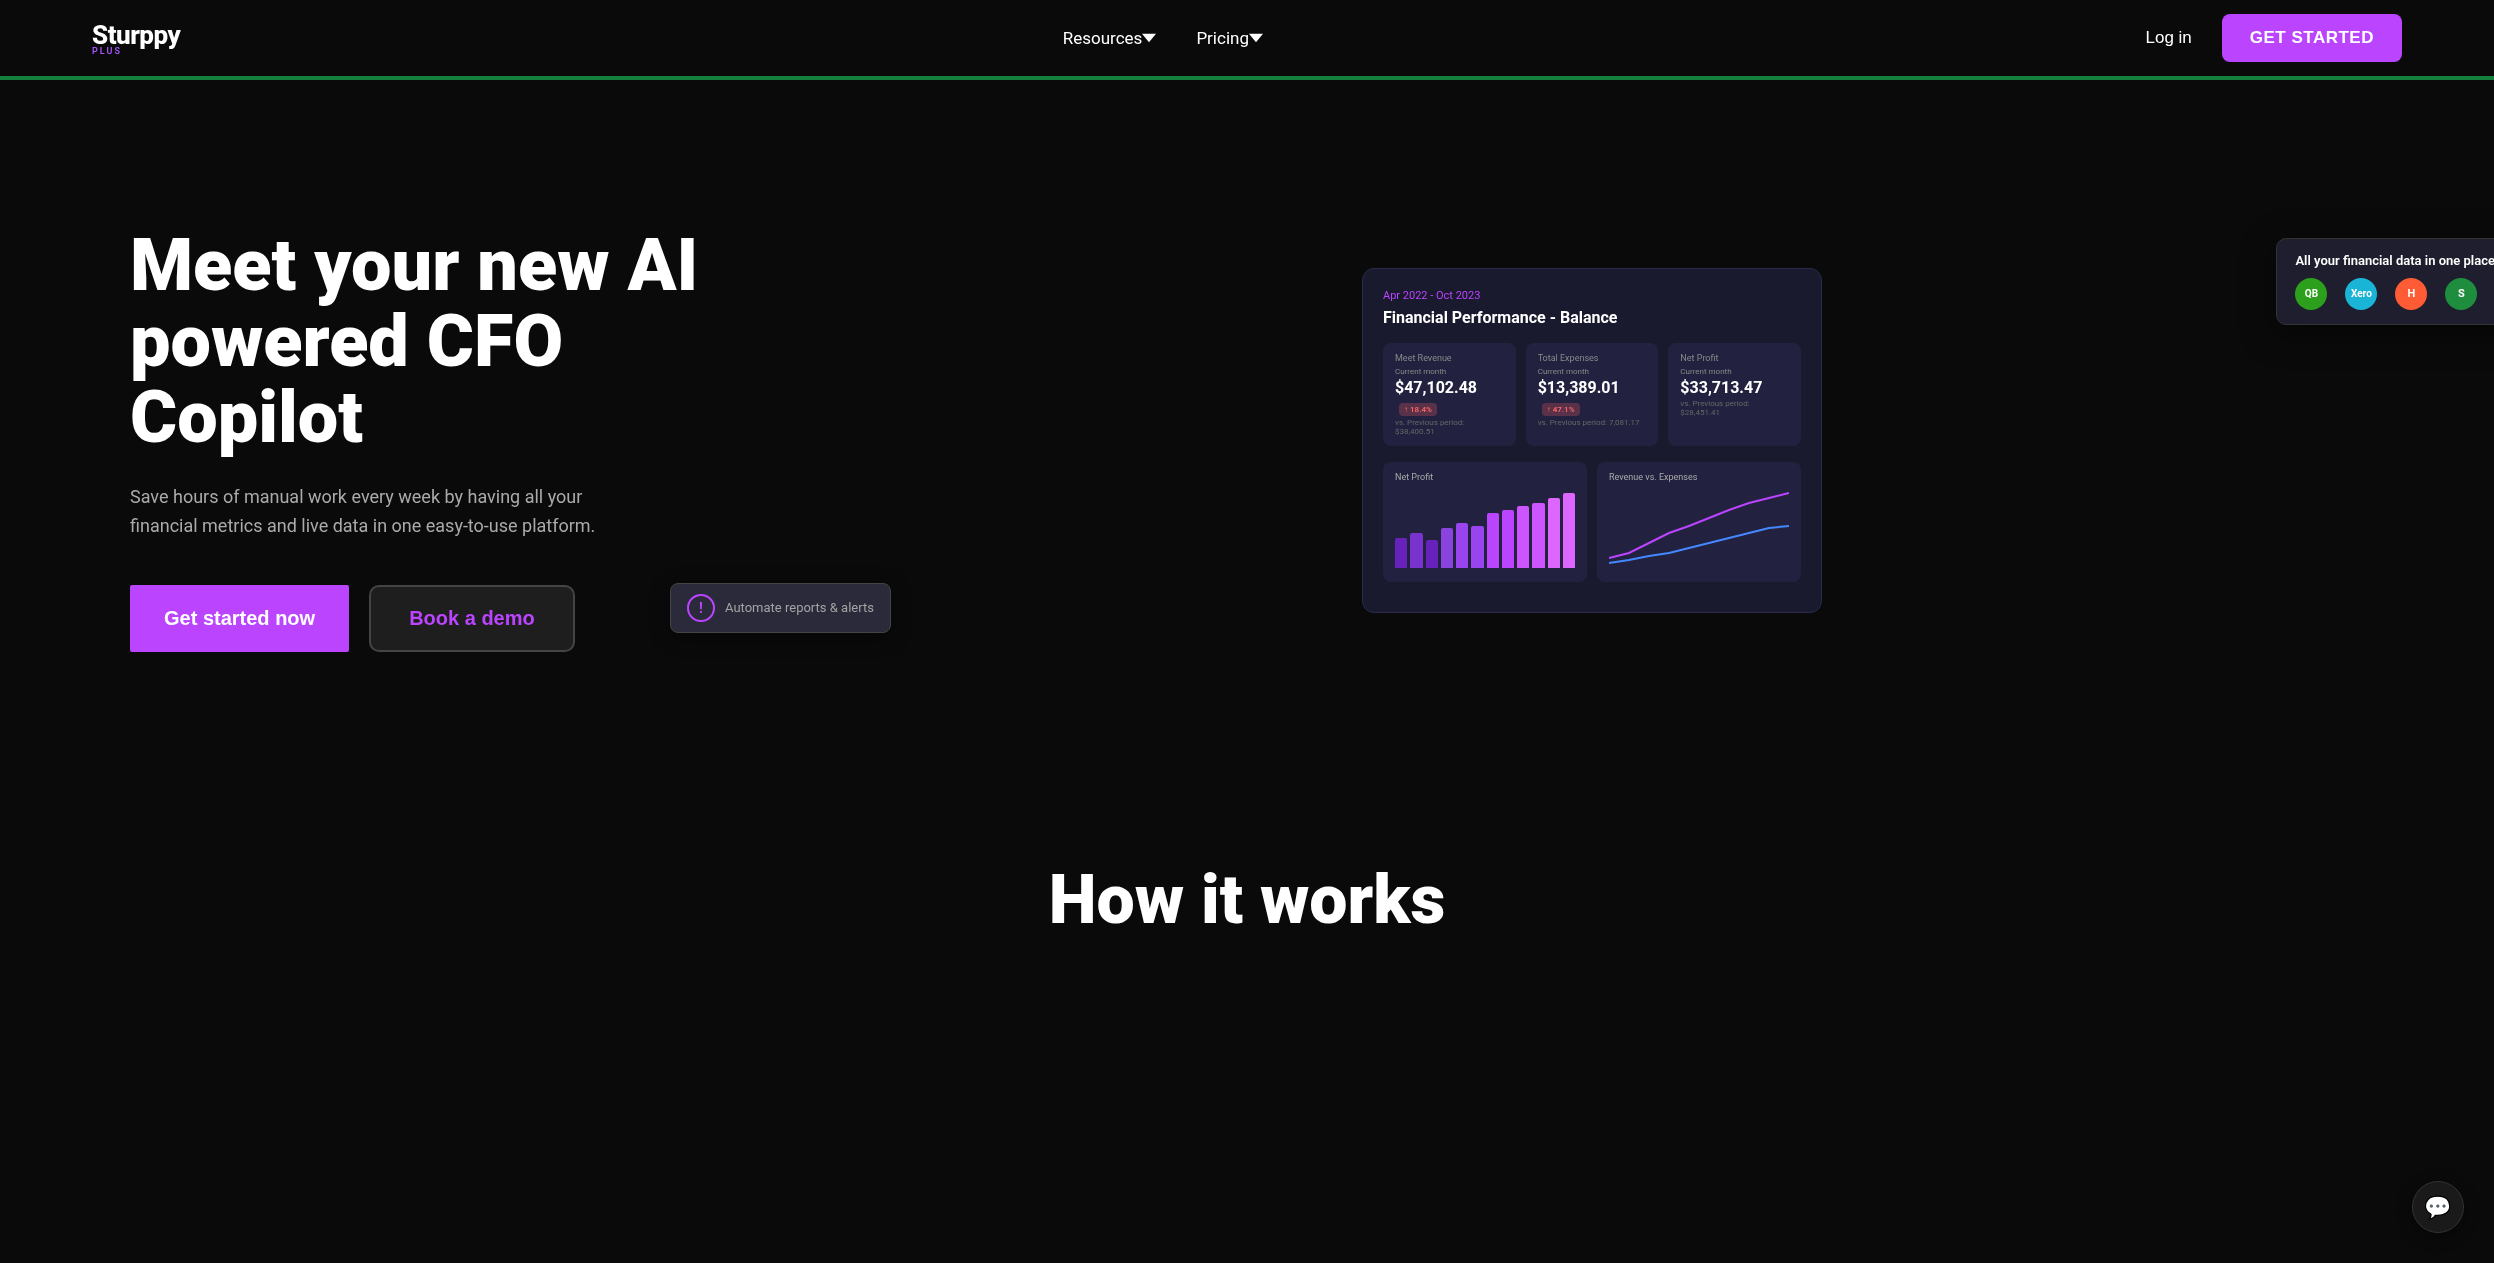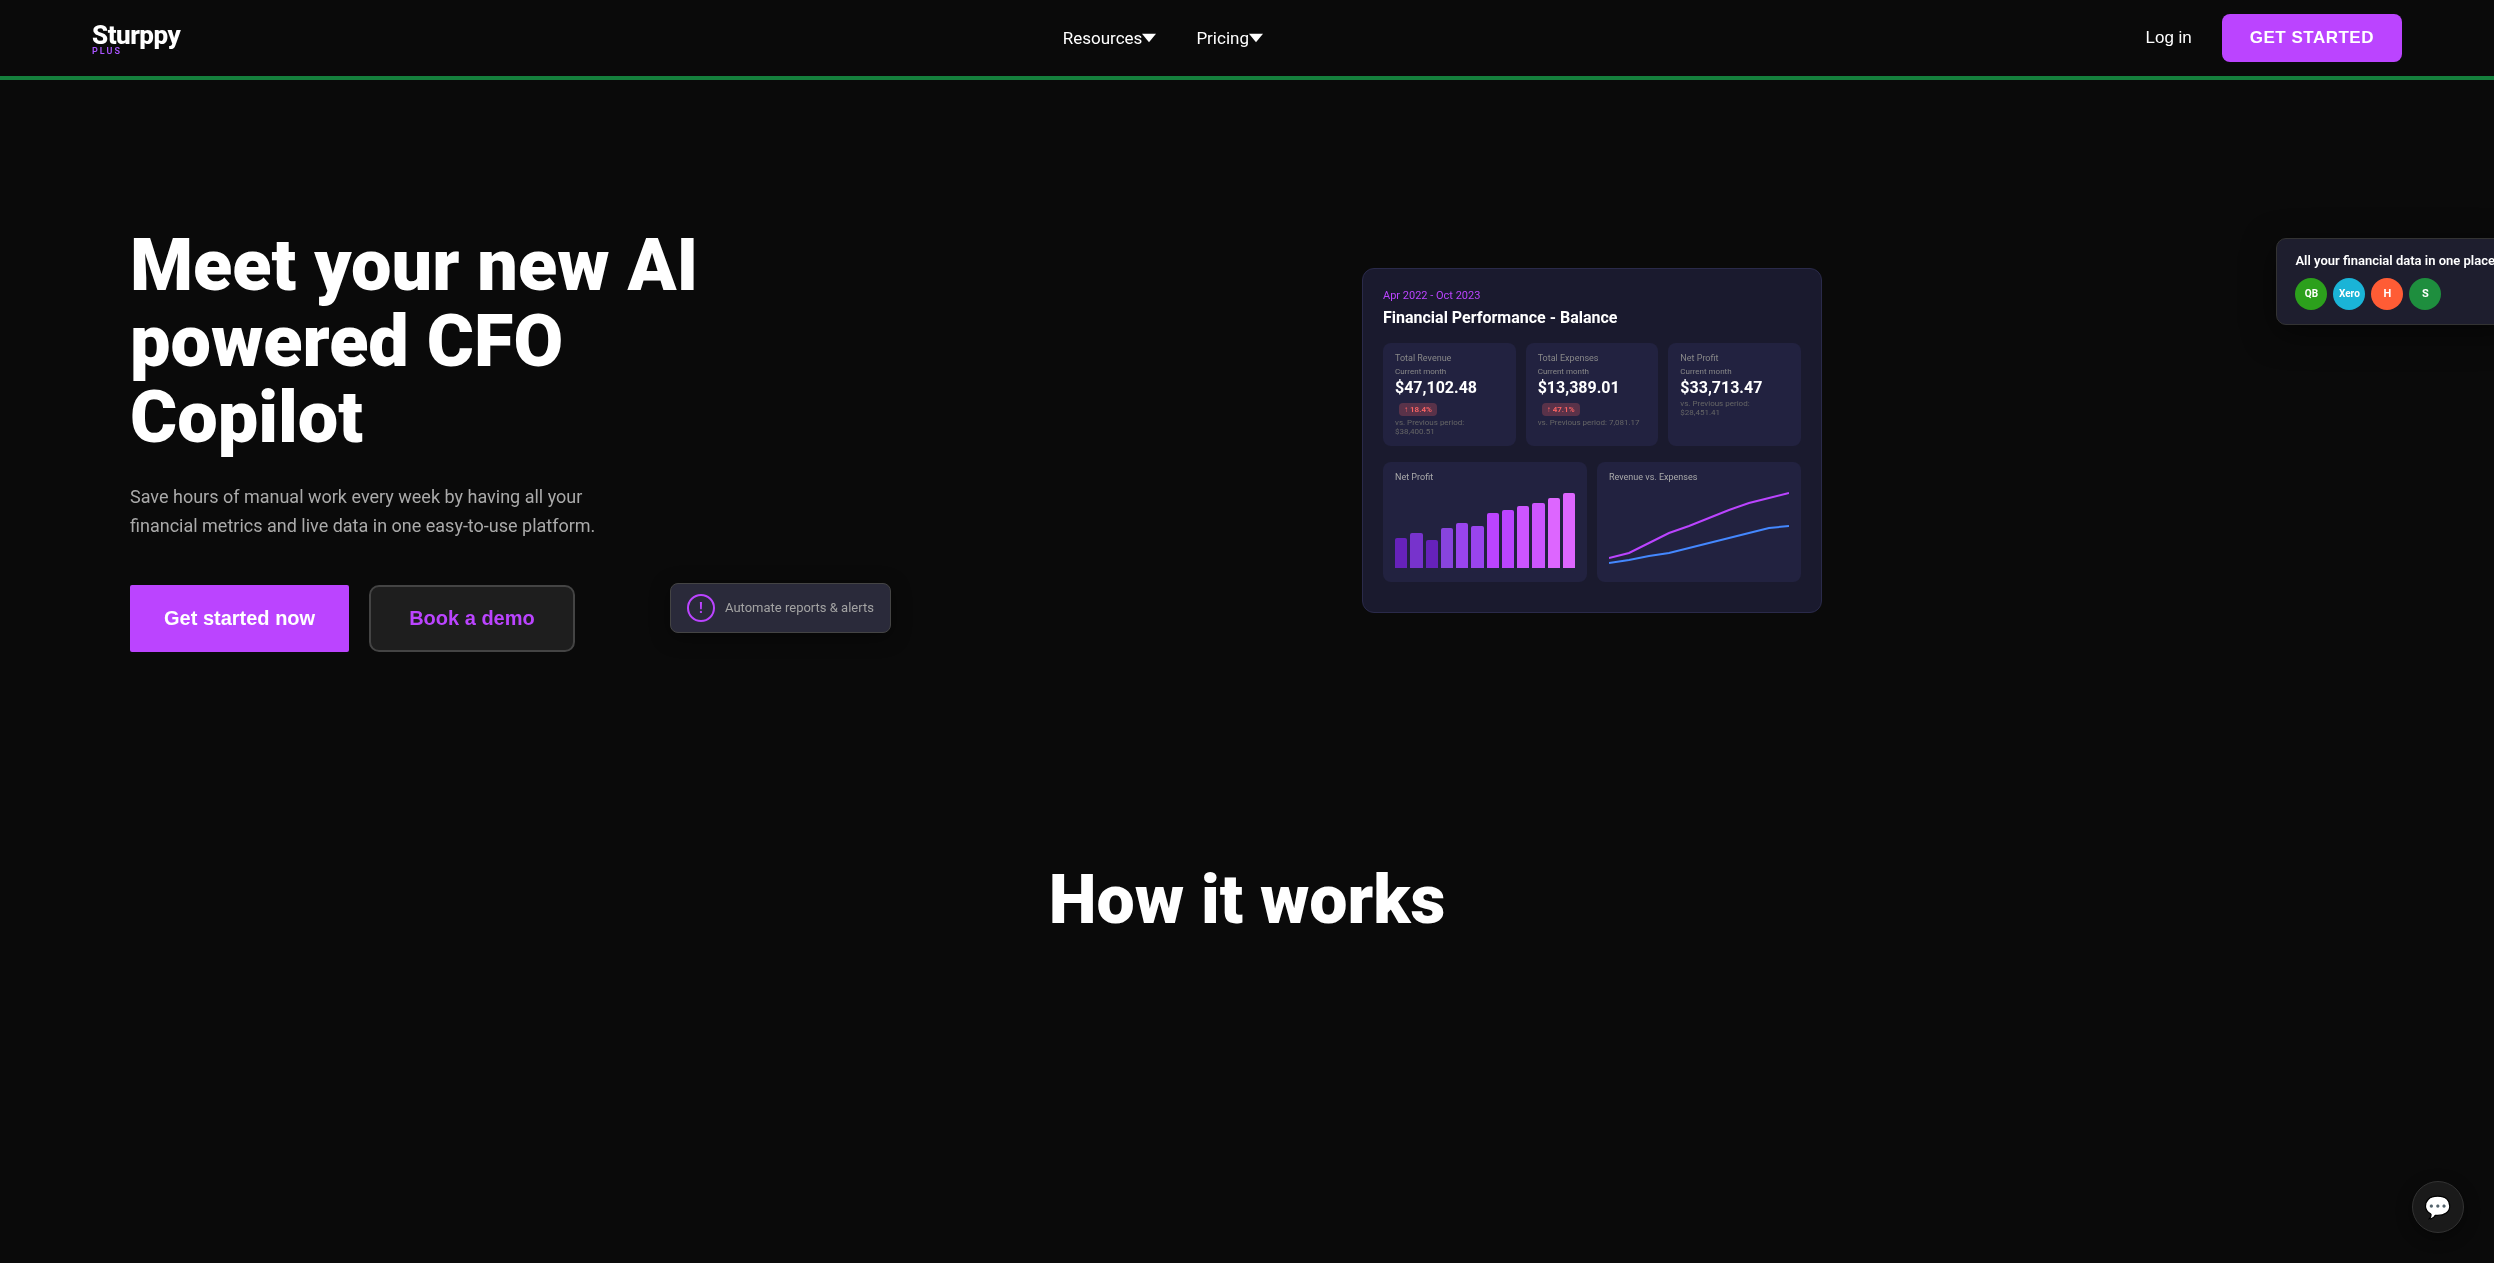--- a/index.html
+++ b/index.html
@@ -266,21 +266,21 @@
       box-shadow: 0 8px 32px rgba(0,0,0,0.5);
     }
     .float-title {
       font-size: 13px;
       color: #fff;
       margin-bottom: 10px;
       font-weight: 600;
     }
     .integrations-icons {
       display: flex;
-      gap: 6px;
+      gap: 18px;
       align-items: center;
     }
     .int-icon {
       width: 32px;
       height: 32px;
       border-radius: 50%;
       display: flex;
       align-items: center;
       justify-content: center;
       font-size: 14px;
@@ -402,21 +402,21 @@
         <div class="int-icon int-sheets">S</div>
       </div>
     </div>
 
     <div class="dashboard-card">
       <div class="dashboard-date">Apr 2022 - Oct 2023</div>
       <div class="dashboard-title">Financial Performance - Balance</div>
 
       <div class="metrics-row">
         <div class="metric-box">
-          <div class="metric-label">Total Revenue</div>
+          <div class="metric-label">Meet Revenue</div>
           <div class="metric-sublabel">Current month</div>
           <div>
             <span class="metric-value">$47,102.48</span>
             <span class="metric-badge badge-up">↑ 18.4%</span>
           </div>
           <div class="metric-prev">vs. Previous period: $38,400.51</div>
         </div>
         <div class="metric-box">
           <div class="metric-label">Total Expenses</div>
           <div class="metric-sublabel">Current month</div>

